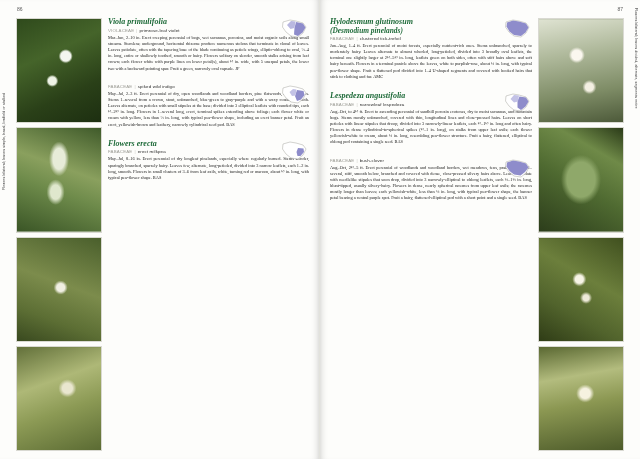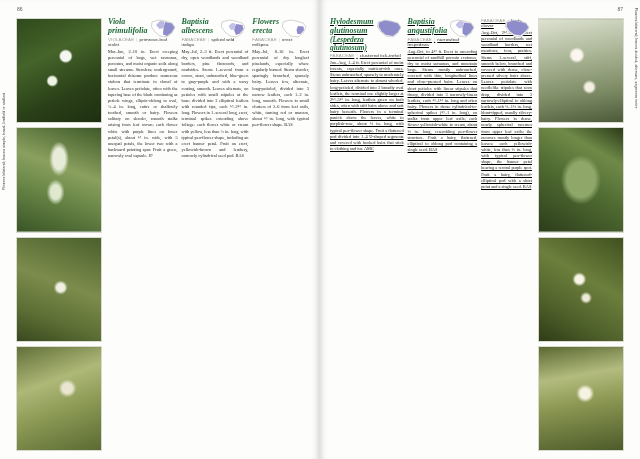--- a/index.html
+++ b/index.html
@@ -51,21 +51,21 @@
   .folio.l { left: 17px; }
   .folio.r { right: 17px; }
 
   .cols {
     display: flex;
     gap: 6px;
     height: 100%;
     padding-top: 10px;
   }
   .page.left .cols  { padding-left: 8px; padding-right: 2px; }
-  .page.right .cols { padding-left: 2px; padding-right: 8px; text-decoration: underline; }
+  .page.right .cols { padding-left: 2px; padding-right: 8px; }
 
   
   .photo-col {
     width: 86px;
     display: flex;
     flex-direction: column;
     gap: 4px;
     flex: none;
   }
   .photo {
@@ -73,22 +73,22 @@
     flex: 1 1 0;
     border: 0.5px solid #d9d9d2;
     background-size: cover;
     background-position: center;
   }
   
   .text-col {
     flex: 1 1 auto;
     min-width: 0;
     display: flex;
-    flex-direction: row;
-    gap: 4px;
+    flex-direction: column;
+    gap: 12px;
   }
   .entry { position: relative; }
   .sciname {
     font-family: "Liberation Serif", serif;
     font-style: italic;
     font-weight: bold;
     color: #1f6b3a;
     font-size: 8px;
     line-height: 1.1;
     margin: 0 0 1px 0;
@@ -168,21 +168,20 @@
         </div>
 
         <div class="entry">
           <div class="map">
             <svg viewBox="0 0 56 42" width="28" height="21" aria-hidden="true">
               <path d="M4 8 L18 4 L30 6 L44 10 L50 18 L44 30 L34 38 L20 36 L10 28 L3 18 Z" fill="#ffffff" stroke="#8f8f88" stroke-width="0.8"></path>
               <path d="M32 12 L45 14 L47 22 L40 31 L32 34 L28 24 Z" fill="#8e8ccb"></path>
               <path d="M24 10 L31 11 L29 23 L22 24 L17 16 Z" fill="#c3c2e6"></path>
             </svg>
           </div>
-          <div class="sciname">Baptisia albescens</div>
           <div class="famline">
             <span class="fam">FABACEAE</span><span class="sep">|</span><span class="common">spiked wild indigo</span>
           </div>
           <p class="desc">May–Jul, 2–3 ft. Erect perennial of dry, open woodlands and woodland borders, pine flatwoods, and roadsides. Stems 1–several from a crown, stout, unbranched, blue-green to gray-purple and with a waxy coating, smooth. Leaves alternate, on petioles with small stipules at the base; divided into 3 elliptical leaflets with rounded tips, each ½–2½ in. long. Flowers in 1–several long, erect, terminal spikes extending above foliage; each flower white or cream with yellow, less than ¾ in. long, with typical pea-flower shape, including an erect banner petal. Fruit an erect, yellowish-brown and leathery, narrowly cylindrical seed pod. BAS</p>
         </div>
 
         <div class="entry">
           <div class="map">
             <svg viewBox="0 0 56 42" width="28" height="21" aria-hidden="true">
               <path d="M4 8 L18 4 L30 6 L44 10 L50 18 L44 30 L34 38 L20 36 L10 28 L3 18 Z" fill="#ffffff" stroke="#8f8f88" stroke-width="0.8"></path>
@@ -210,37 +209,37 @@
 
         <div class="entry">
           <div class="map">
             <svg viewBox="0 0 56 42" width="28" height="21" aria-hidden="true">
               <path d="M4 8 L18 4 L30 6 L44 10 L50 18 L44 30 L34 38 L20 36 L10 28 L3 18 Z" fill="#ffffff" stroke="#8f8f88" stroke-width="0.8"></path>
               <path d="M6 9 L18 5 L30 7 L44 11 L49 19 L43 29 L34 36 L20 34 L11 27 L5 17 Z" fill="#8e8ccb"></path>
             </svg>
           </div>
           <div class="sciname">
             <span>Hylodesmum glutinosum</span>
-            <span class="sub">(Lespedeza glutinosum)</span>
+            <span class="sub">(Desmodium pinelands)</span>
           </div>
           <div class="famline">
             <span class="fam">FABACEAE</span><span class="sep">|</span><span class="common">clustered tick-trefoil</span>
           </div>
           <p class="desc">Jun–Aug, 1–4 ft. Erect perennial of moist forests, especially nutrient-rich ones. Stems unbranched, sparsely to moderately hairy. Leaves alternate to almost whorled, long-petioled, divided into 3 broadly oval leaflets, the terminal one slightly larger at 2½–5½ in. long, leaflets green on both sides, often with stiff hairs above and soft hairy beneath. Flowers in a terminal panicle above the leaves, white to purplish-rose, about ¼ in. long, with typical pea-flower shape. Fruit a flattened pod divided into 1–4 U-shaped segments and covered with hooked hairs that stick to clothing and fur. AMC</p>
         </div>
 
         <div class="entry">
           <div class="map">
             <svg viewBox="0 0 56 42" width="28" height="21" aria-hidden="true">
               <path d="M4 8 L18 4 L30 6 L44 10 L50 18 L44 30 L34 38 L20 36 L10 28 L3 18 Z" fill="#ffffff" stroke="#8f8f88" stroke-width="0.8"></path>
               <path d="M31 9 L44 11 L49 19 L43 29 L34 36 L27 31 L27 18 Z" fill="#8e8ccb"></path>
               <path d="M20 6 L30 7 L28 19 L20 21 L13 14 Z" fill="#c3c2e6"></path>
             </svg>
           </div>
-          <div class="sciname">Baptisia angustifolia</div>
+          <div class="sciname">Lespedeza angustifolia</div>
           <div class="famline">
             <span class="fam">FABACEAE</span><span class="sep">|</span><span class="common">narrowleaf lespedeza</span>
           </div>
           <p class="desc">Aug–Oct, to 4½ ft. Erect to ascending perennial of sandhill pocosin ecotones, dry to moist savannas, and mountain bogs. Stems mostly unbranched, covered with thin, longitudinal lines and close-pressed hairs. Leaves on short petioles with linear stipules that droop, divided into 3 narrowly-linear leaflets, each ½–1½ in. long and often hairy. Flowers in dense cylindrical-to-spherical spikes (½–1 in. long), on stalks from upper leaf axils; each flower yellowish-white to cream, about ¼ in. long, resembling pea-flower structure. Fruit a hairy, flattened, elliptical to oblong pod containing a single seed. BAS</p>
         </div>
 
         <div class="entry">
           <div class="map">
             <svg viewBox="0 0 56 42" width="28" height="21" aria-hidden="true">
               <path d="M4 8 L18 4 L30 6 L44 10 L50 18 L44 30 L34 38 L20 36 L10 28 L3 18 Z" fill="#ffffff" stroke="#8f8f88" stroke-width="0.8"></path>

